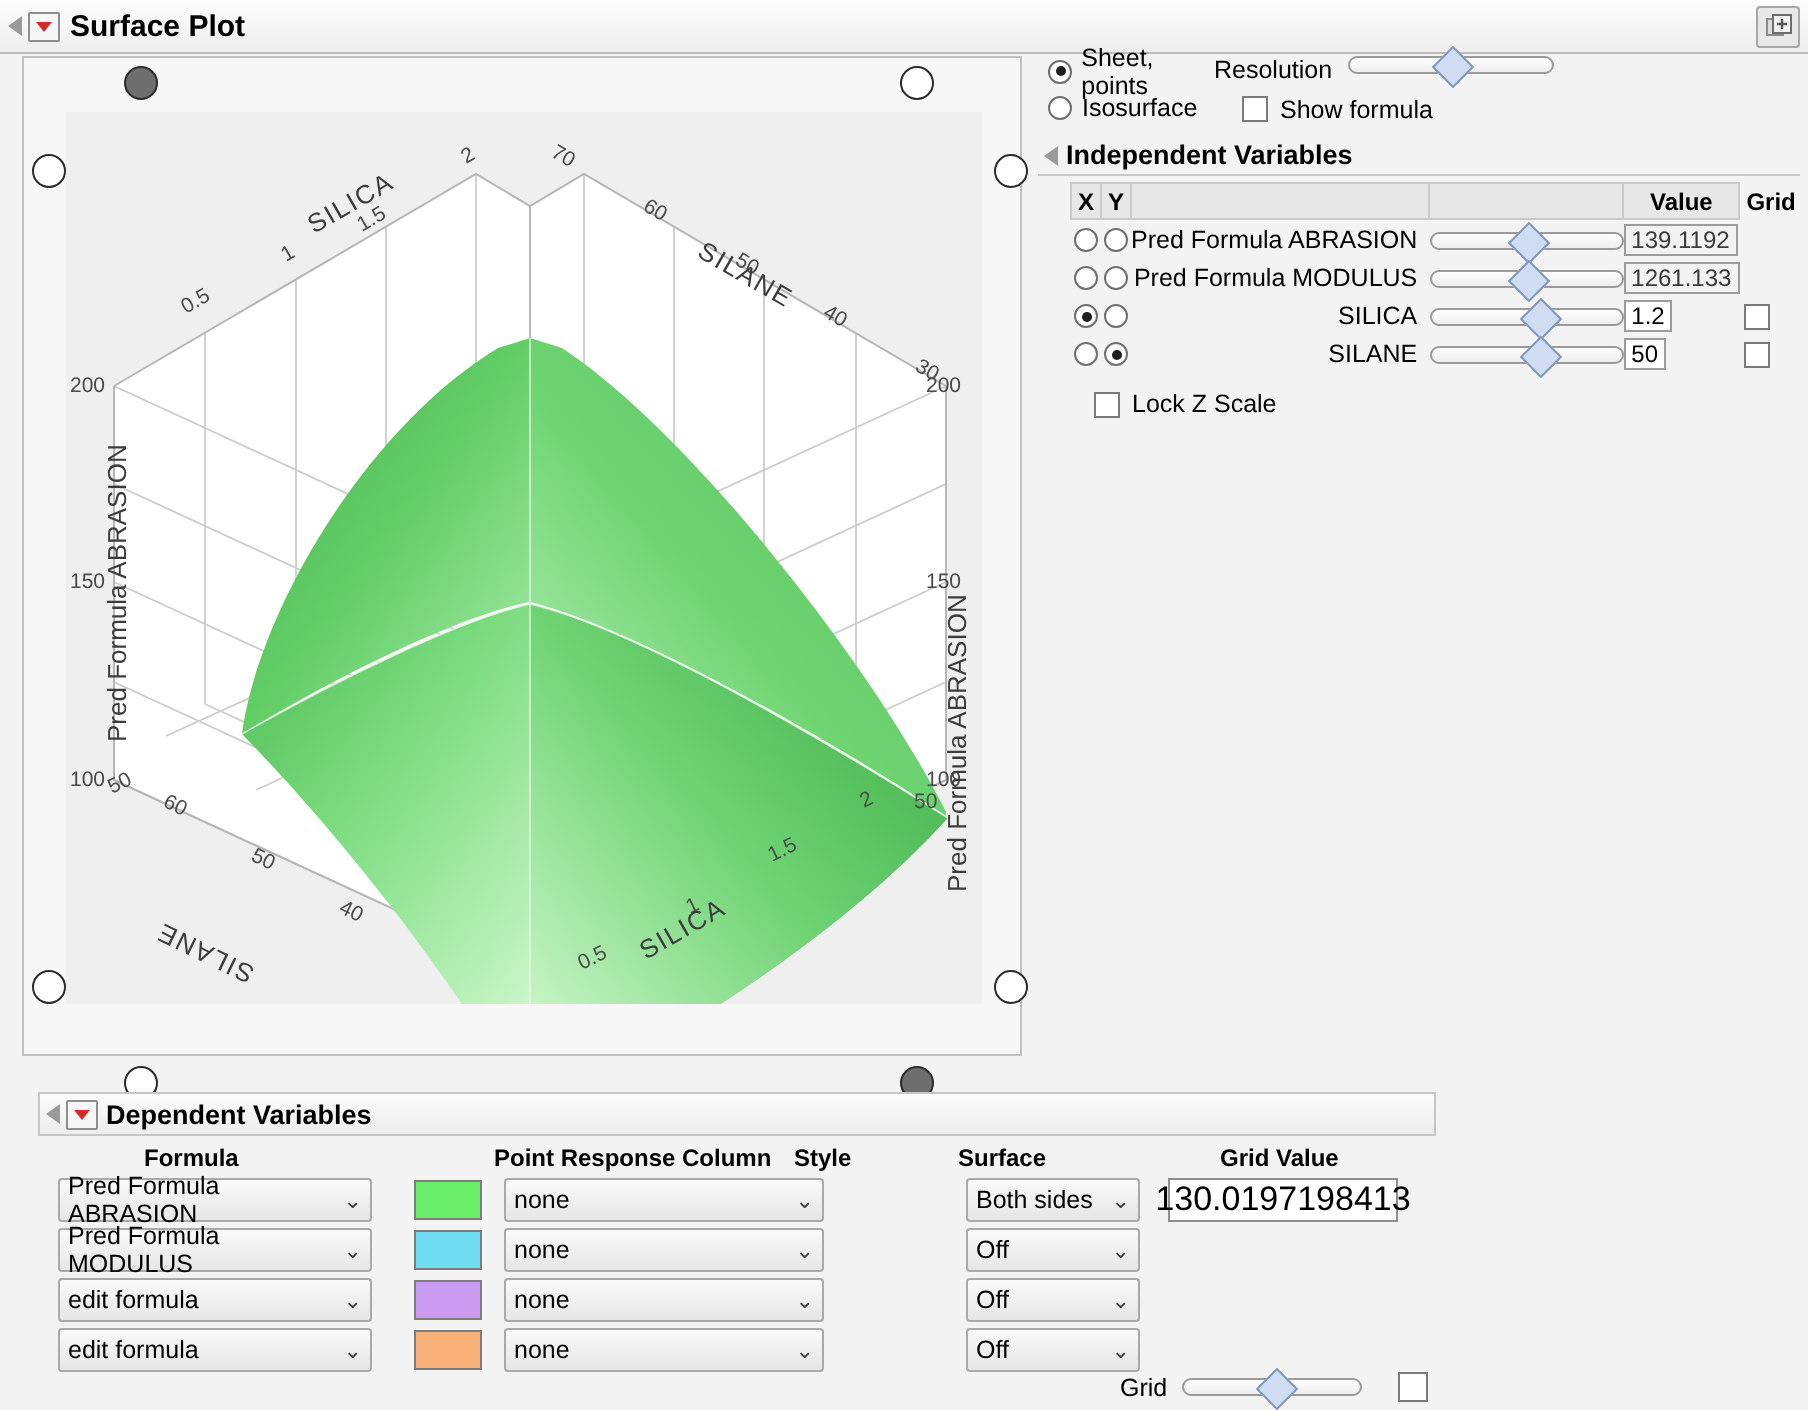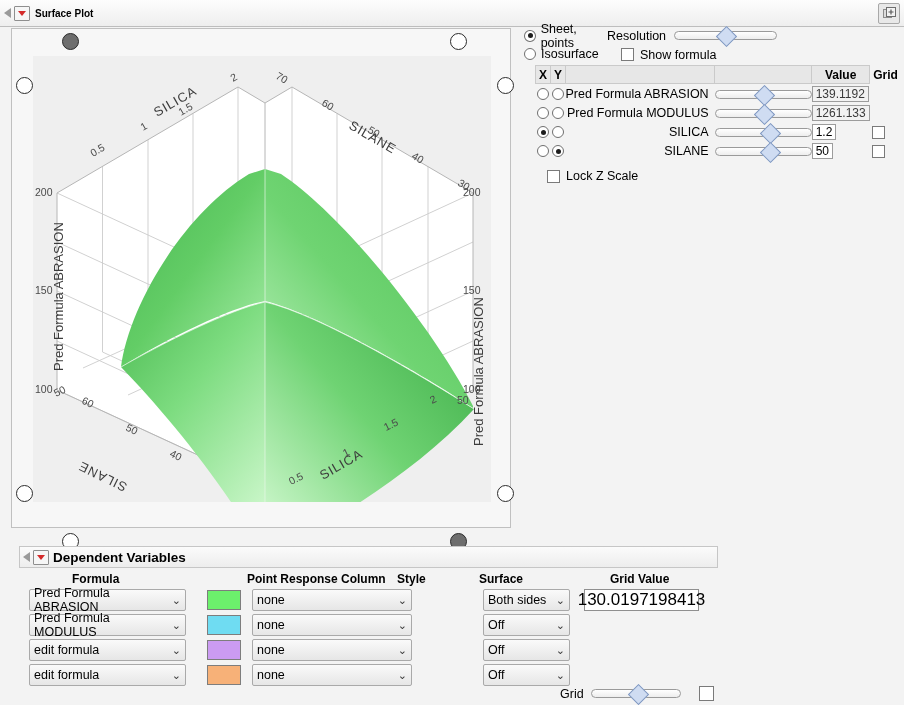--- a/index.html
+++ b/index.html
@@ -26,21 +26,21 @@
   }
   .redbtn{
     width:14px;height:13px;border:1px solid #8e8e8e;background:#f6f6f6;
     display:inline-flex;align-items:center;justify-content:center;border-radius:1px;
   }
   .redbtn i{
     display:block;width:0;height:0;
     border-left:4px solid transparent;border-right:4px solid transparent;
     border-top:5px solid #d42a2a;
   }
-  #titlebar .ttl{font-weight:bold;font-size:10px;margin-left:5px;letter-spacing:0;}
+  #titlebar .ttl{font-weight:bold;font-size:15px;margin-left:5px;letter-spacing:0;}
   #win-icon{
     position:absolute;right:4px;top:3px;width:20px;height:19px;
     border:1px solid #a8a8a8;background:#e8e8e8;border-radius:2px;
     display:flex;align-items:center;justify-content:center;
   }
   #win-icon svg{display:block;}
 
   
   #plotpanel{
     position:absolute;left:11px;top:28px;width:500px;height:500px;
@@ -319,34 +319,38 @@
       <div class="mode-line">
         <span class="radio on"></span>
         <span>Sheet, points</span>
       </div>
       <div class="mode-line" style="margin-top:3px;">
         <span class="radio"></span>
         <span>Isosurface</span>
       </div>
     </div>
     <div style="margin-left:-4px;">
-      <div style="display:flex;align-items:center;height:15px;">
+      <div style="display:flex;height:15px;">
         <span style="font-size:12.5px;">Resolution</span>
         <span class="sliderwrap" style="width:103px;margin-left:8px;">
           <span class="track" style="width:103px;display:block;"></span>
           <span class="thumb" style="left:45px;"></span>
         </span>
       </div>
       <div style="display:flex;align-items:center;height:15px;margin-top:4px;margin-left:14px;">
         <span class="chk"></span>
         <span style="margin-left:6px;font-size:12.5px;">Show formula</span>
       </div>
     </div>
   </div>
 
+  <div id="ivtitle">
+    <span class="tri"></span>
+    <b>Independent Variables</b>
+  </div>
 
   <table class="ivtbl">
     <thead>
       <tr>
         <th style="width:18px;">X</th>
         <th style="width:18px;">Y</th>
         <th style="width:150px;"></th>
         <th style="width:100px;"></th>
         <th style="width:62px;">Value</th>
         <th style="width:20px;border:none;background:transparent;text-align:left;">Grid</th>

